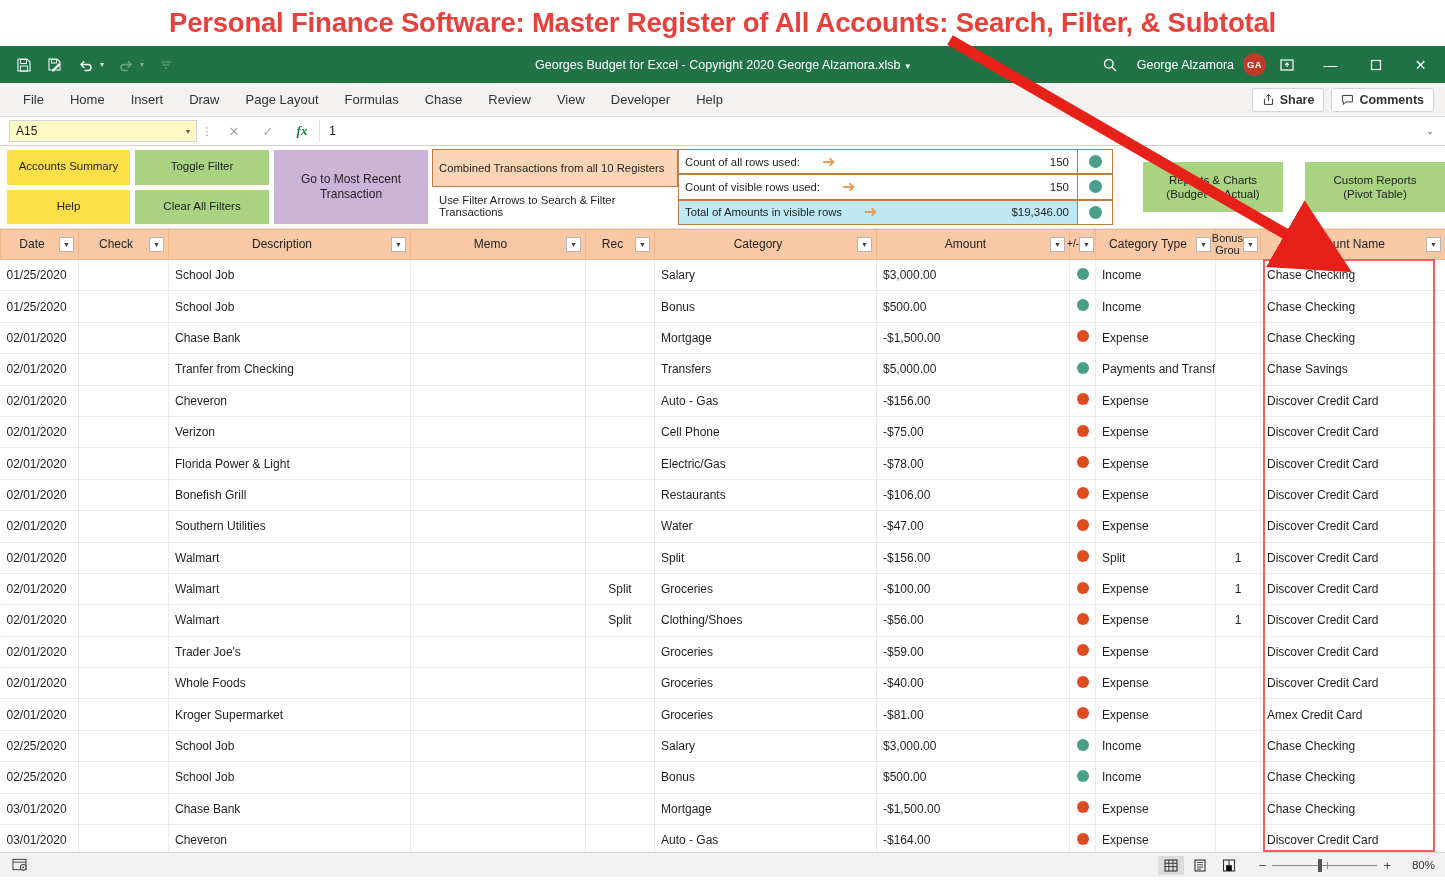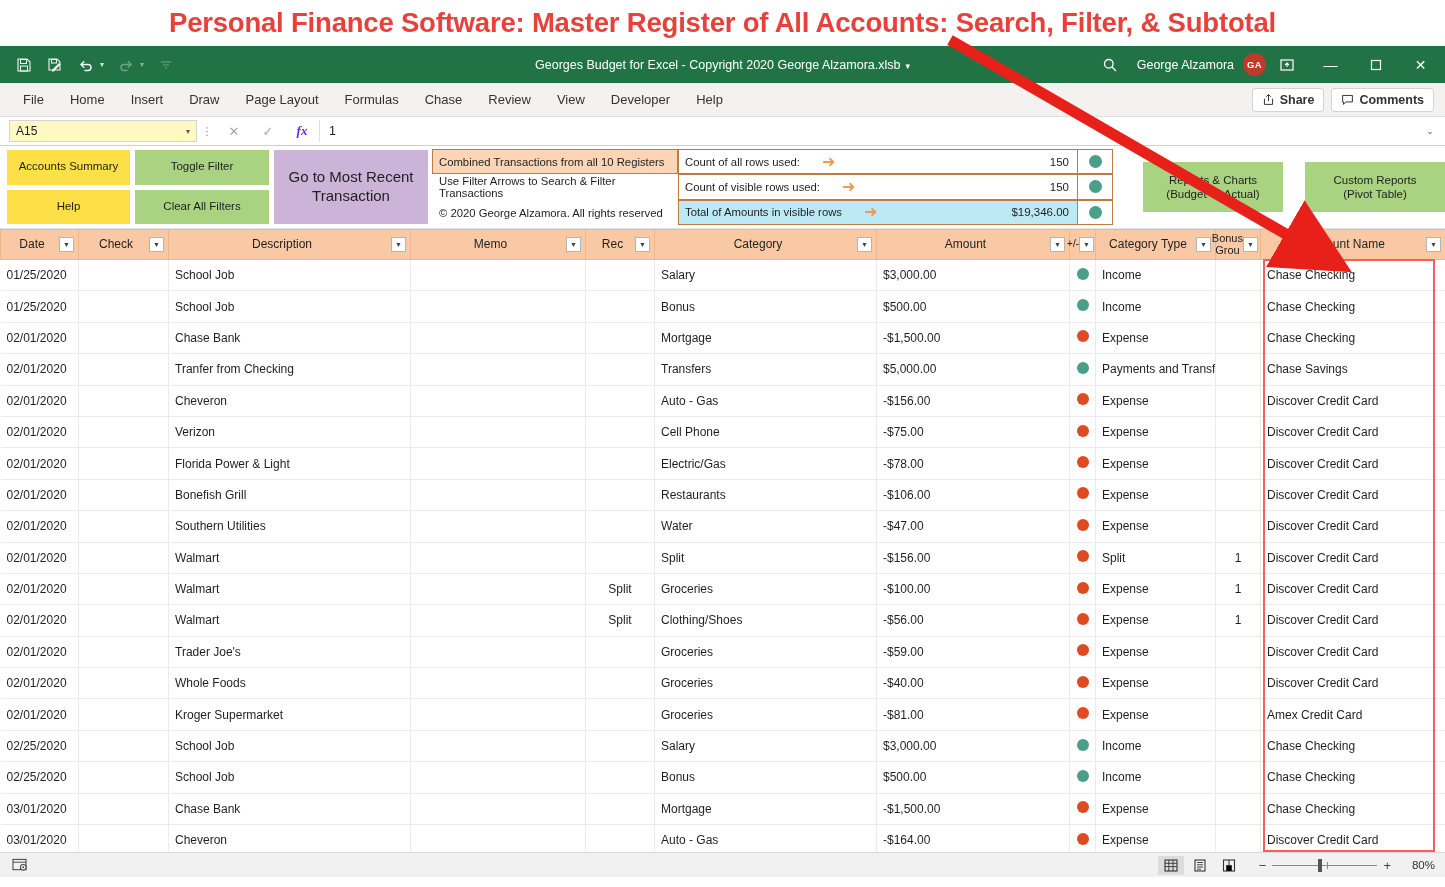--- a/index.html
+++ b/index.html
@@ -111,21 +111,21 @@
     background: #fef9c3;
     display: flex; align-items: center;
     padding: 0 6px;
     font-size: 12px; color: #222;
     margin-left: 5px;
   }
   .namebox .nb-caret { margin-left: auto; font-size: 8px; color: #555; }
   .fb-dots { width: 20px; text-align: center; color: #8a8886; font-size: 11px; letter-spacing: 0; }
   .fb-icons { display: flex; align-items: center; gap: 0; }
   .fb-ico { width: 34px; height: 22px; display: flex; align-items: center; justify-content: center; color: #a8a6a4; font-size: 13px; }
-  .fb-ico.fx { color: #6d28d9; font-style: italic; font-weight: bold; font-size: 13px; font-family: "Liberation Serif", serif; }
+  .fb-ico.fx { color: #15803d; font-style: italic; font-weight: bold; font-size: 13px; font-family: "Liberation Serif", serif; }
   .fb-input {
     flex: 1; height: 22px;
     border-left: 1px solid #e0e0e0;
     display: flex; align-items: center;
     padding-left: 9px;
     font-size: 12.5px; color: #222;
   }
   .fb-expand { width: 22px; text-align: center; color: #555; font-size: 9px; }
 
   
@@ -145,21 +145,21 @@
     line-height: 1.2;
     border: 1px solid #ffffff;
   }
   .dbtn.amber { background: #fde047; }
   .dbtn.green { background: #a9d281; }
   .btn-col.wide { width: 136px; margin-left: 3px; }
   .dbtn.purple {
     background: #ccb4d8;
     width: 146px; margin-left: 3px;
     display: flex; align-items: center; justify-content: center;
-    text-align: center; font-size: 15px; line-height: 1.25;
+    text-align: center; font-size: 12px; line-height: 1.25;
     border: 1px solid #ffffff;
   }
 
   .info-wrap { display: flex; margin-left: 3px; }
   .info-left { width: 246px; display: flex; flex-direction: column; }
   .info-left .ic {
     flex: 1; display: flex; align-items: center;
     font-size: 11.3px; color: #1f1f1f;
     padding-left: 6px;
     border: 1px solid #ffffff;
@@ -388,21 +388,20 @@
   <div class="btn-col wide">
     <div class="dbtn green">Toggle Filter</div>
     <div class="dbtn green">Clear All Filters</div>
   </div>
   <div class="dbtn purple">Go to Most Recent Transaction</div>
 
   <div class="info-wrap">
     <div class="info-left">
       <div class="ic hl">Combined Transactions from all 10 Registers</div>
       <div class="ic">Use Filter Arrows to Search &amp; Filter Transactions</div>
-      <div class="ic">© 2020 George Alzamora. All rights reserved</div>
     </div>
     <div class="info-right">
       <div class="info-row">
         <span class="lbl">Count of all rows used:</span>
         <span class="arrow">➜</span>
         <span class="val">150</span>
       </div>
       <div class="info-row">
         <span class="lbl">Count of visible rows used:</span>
         <span class="arrow">➜</span>

